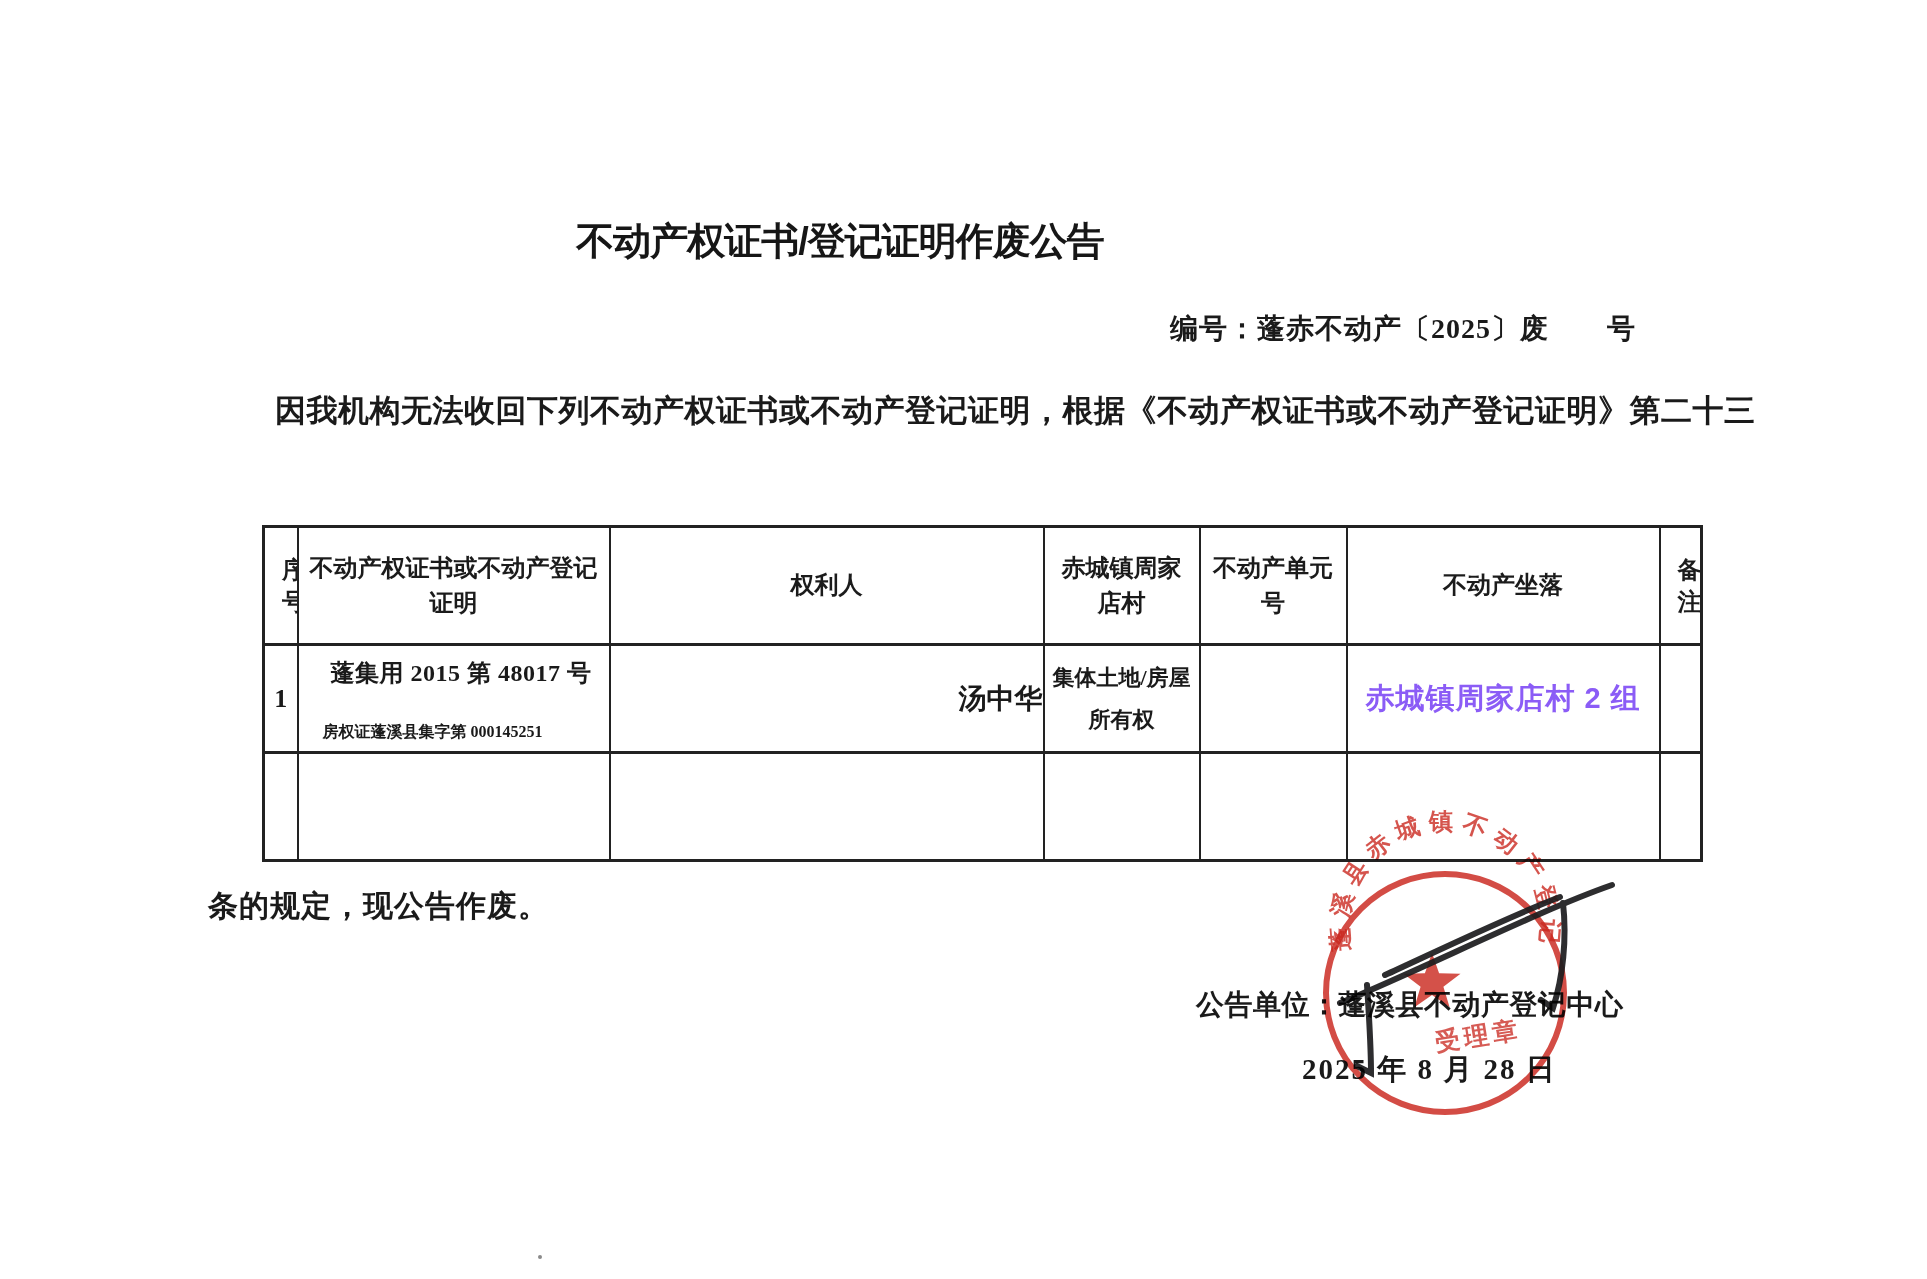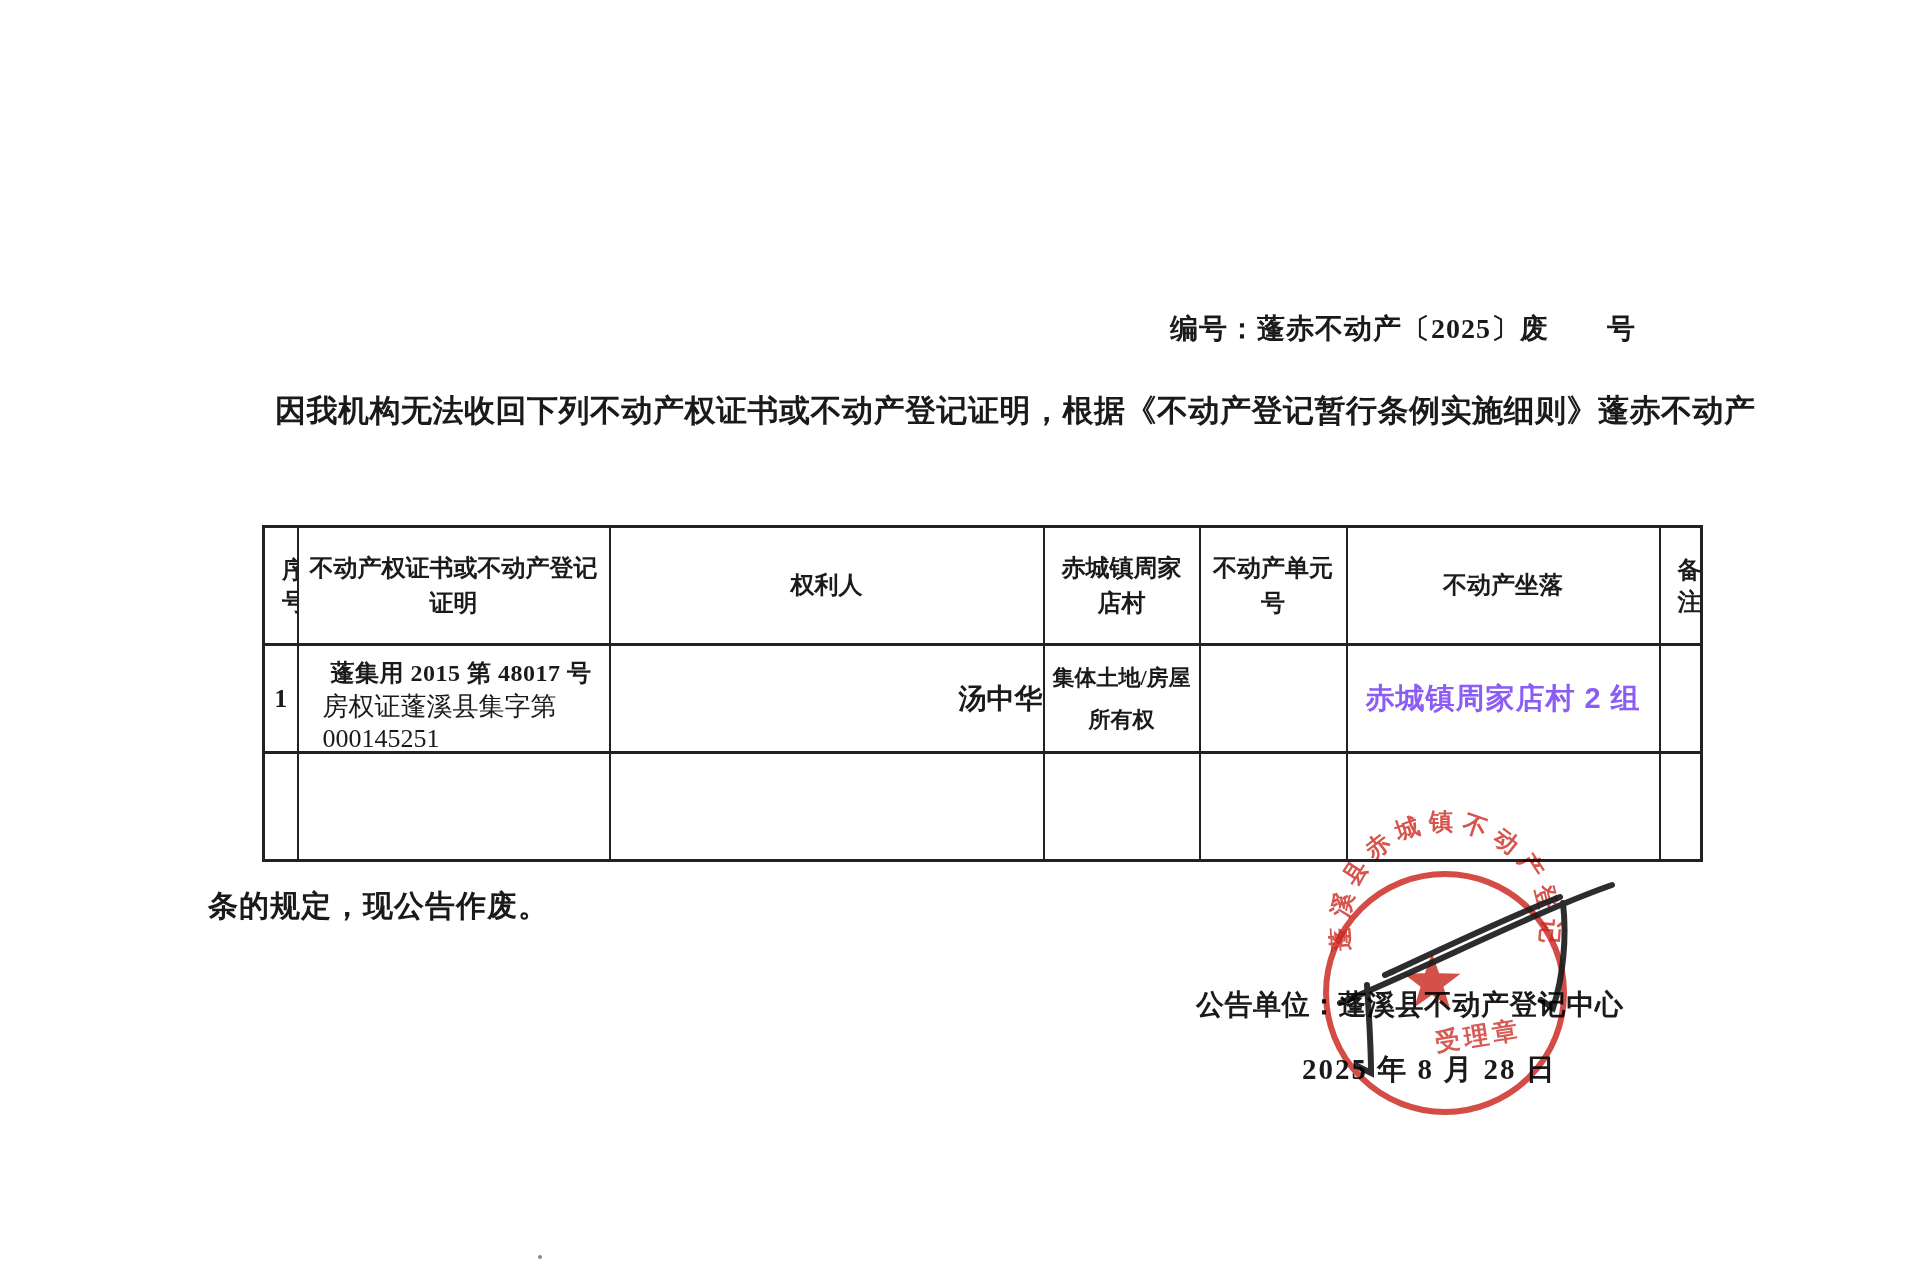--- a/index.html
+++ b/index.html
@@ -69,21 +69,21 @@
   tr.row-empty{height:108px;}
   td.cell-seq{
     text-align:center;font-size:26px;font-weight:600;
     font-family:"Liberation Serif", serif;
   }
   td.cell-cert .cert-box{
     display:flex;flex-direction:column;justify-content:space-between;
     height:96px;padding:6px 4px 4px 24px;box-sizing:border-box;
   }
   .cert-l1{font-size:24px;font-weight:700;padding-left:8px;letter-spacing:0.5px;}
-  .cert-l2{font-size:26px;font-weight:400;letter-spacing:0px;}
+  .cert-l2{font-size:16px;font-weight:700;letter-spacing:0px;}
   td.cell-holder{font-size:28px;font-weight:600;padding-left:16px;text-align:right;}
   td.cell-type{text-align:center;font-size:22px;font-weight:700;line-height:1.9;}
   td.cell-unit{}
   td.cell-loc{
     text-align:center;
     font-family:"Liberation Sans", sans-serif;
     font-weight:700;font-size:29px;letter-spacing:1px;color:#8b5cf6;
   }
   .seal-svg{
     position:absolute;left:1285px;top:840px;
@@ -101,24 +101,25 @@
   .scan-dot{
     position:absolute;left:538px;top:1255px;width:4px;height:4px;
     background:#8a8a8a;border-radius:50%;
   }
 </style>
 </head>
 <body>
 
 <div class="page">
 
+  <div class="abs doc-title">不动产权证书/登记证明作废公告</div>
 
   <div class="abs doc-no">编号：蓬赤不动产〔2025〕废　　号</div>
 
-  <div class="abs body-line">因我机构无法收回下列不动产权证书或不动产登记证明，根据《不动产登记暂行条例实施细则》蓬赤不动产</div>
+  <div class="abs body-line">因我机构无法收回下列不动产权证书或不动产登记证明，根据《不动产权证书或不动产登记证明》第二十三</div>
 
   <table class="tbl">
     <colgroup>
       <col style="width:34px">
         <col style="width:312px">
         <col style="width:434px">
       <col style="width:156px">
         <col style="width:147px">
         <col style="width:313px">
       <col style="width:42px">

